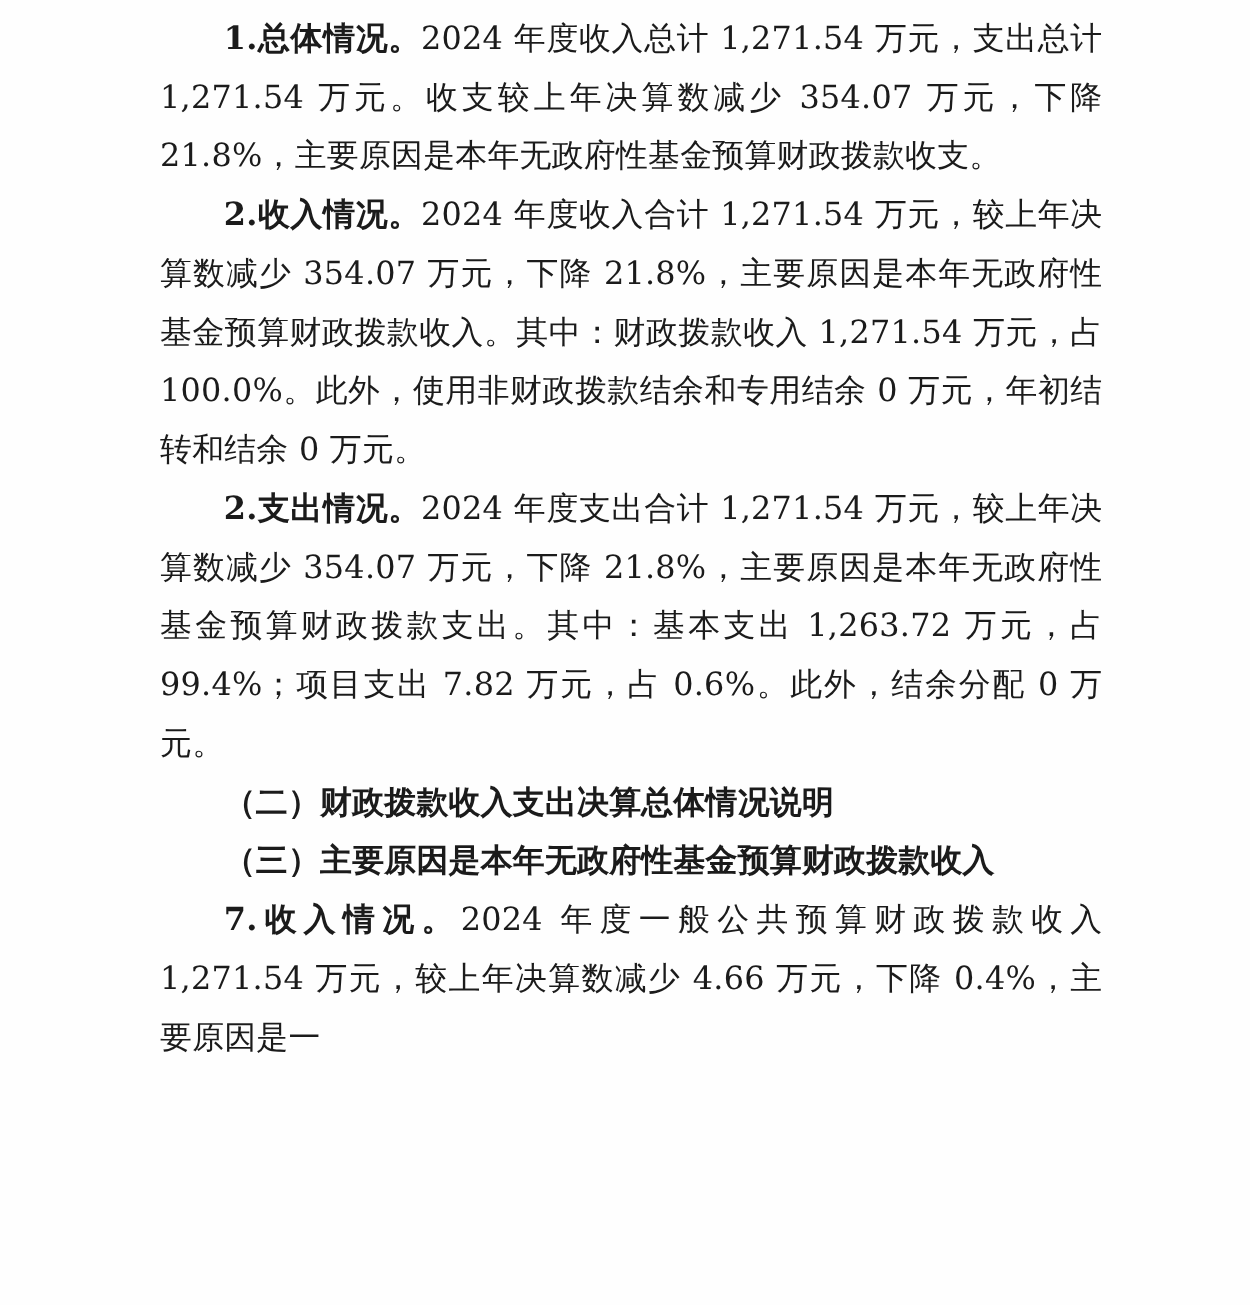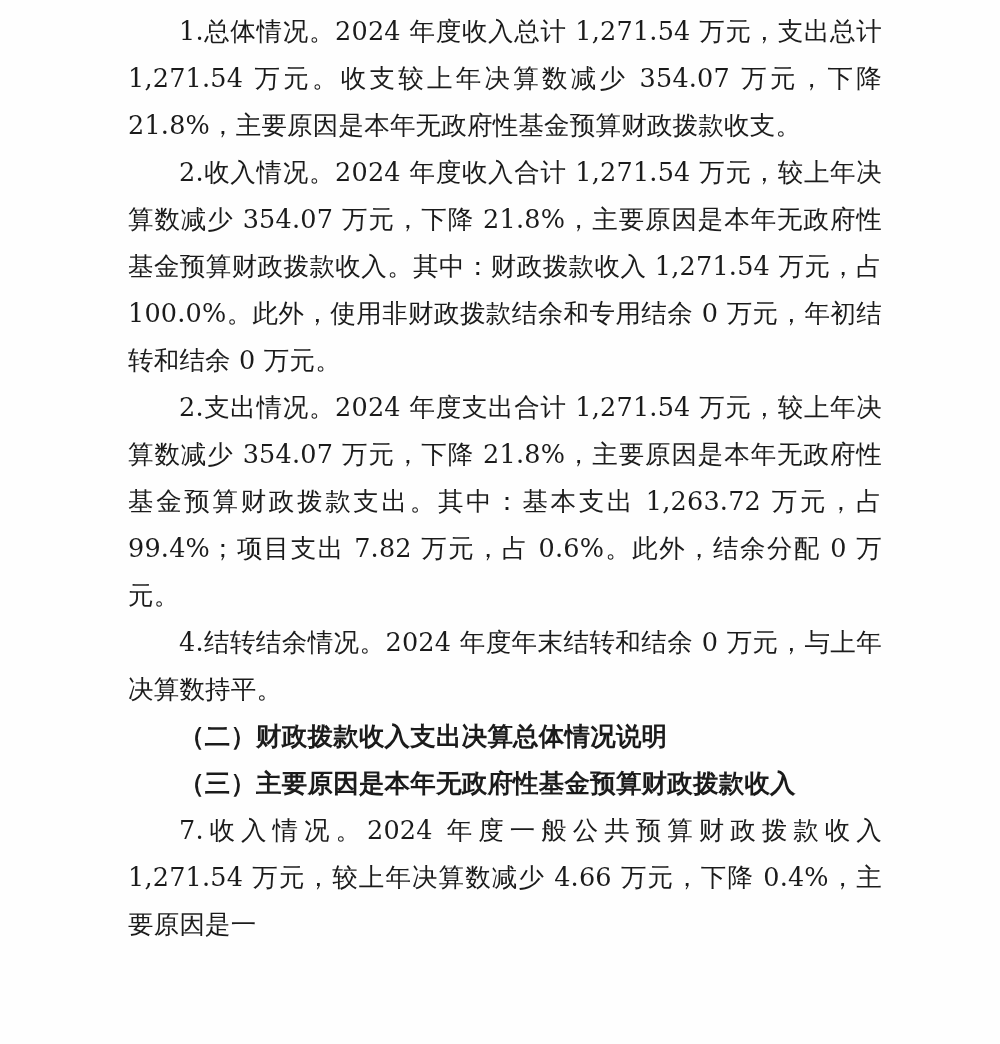--- a/index.html
+++ b/index.html
@@ -24,21 +24,21 @@
   .para {
     margin: 0 0 0 0;
     font-size: 25.5px;
     line-height: 47px;
     text-align: justify;
     text-justify: inter-ideograph;
     text-indent: 2em;
     letter-spacing: 0.2px;
   }
   .para .lead {
-    font-weight: normal;
+    font-weight: bold;
   }
   .heading {
     margin: 0;
     font-size: 25.5px;
     line-height: 47px;
     font-weight: bold;
     text-indent: 2em;
     letter-spacing: 0.2px;
   }
 </style>
@@ -46,21 +46,20 @@
 <body>
 
 <div class="page">
 
   <p class="para"><span class="lead">1.总体情况。</span><span>2024 年度收入总计 1,271.54 万元，支出总计 1,271.54 万元。收支较上年决算数减少 354.07 万元，下降21.8%，主要原因是本年无政府性基金预算财政拨款收支。</span></p>
 
   <p class="para"><span class="lead">2.收入情况。</span><span>2024 年度收入合计 1,271.54 万元，较上年决算数减少 354.07 万元，下降 21.8%，主要原因是本年无政府性基金预算财政拨款收入。其中：财政拨款收入 1,271.54 万元，占 100.0%。此外，使用非财政拨款结余和专用结余 0 万元，年初结转和结余 0 万元。</span></p>
 
   <p class="para"><span class="lead">2.支出情况。</span><span>2024 年度支出合计 1,271.54 万元，较上年决算数减少 354.07 万元，下降 21.8%，主要原因是本年无政府性基金预算财政拨款支出。其中：基本支出 1,263.72 万元，占 99.4%；项目支出 7.82 万元，占 0.6%。此外，结余分配 0 万元。</span></p>
 
-  <p class="para"><span class="lead">4.结转结余情况。</span><span>2024 年度年末结转和结余 0 万元，与上年决算数持平。</span></p>
 
   <p class="heading">（二）财政拨款收入支出决算总体情况说明</p>
 
 
   <p class="heading">（三）主要原因是本年无政府性基金预算财政拨款收入</p>
 
   <p class="para"><span class="lead">7.收入情况。</span><span>2024 年度一般公共预算财政拨款收入 1,271.54 万元，较上年决算数减少 4.66 万元，下降 0.4%，主要原因是一</span></p>
 
 </div>
 

